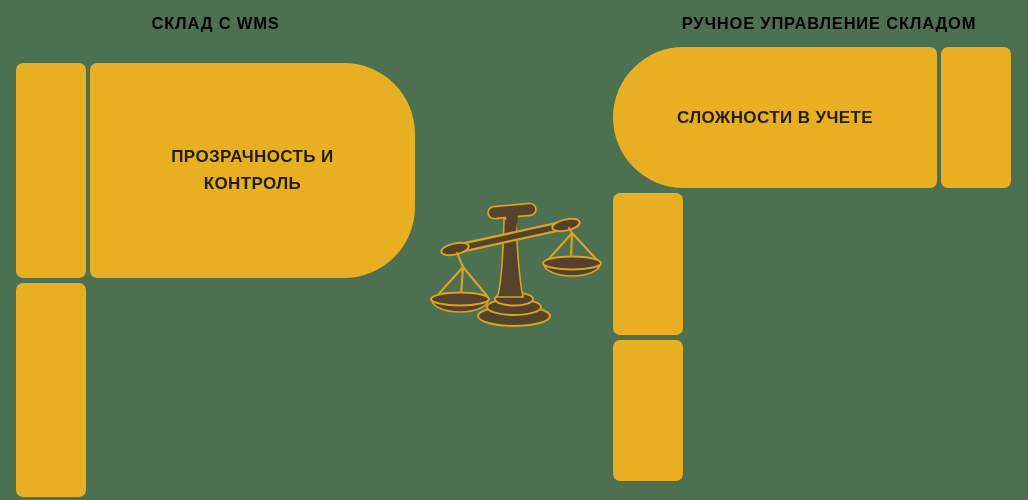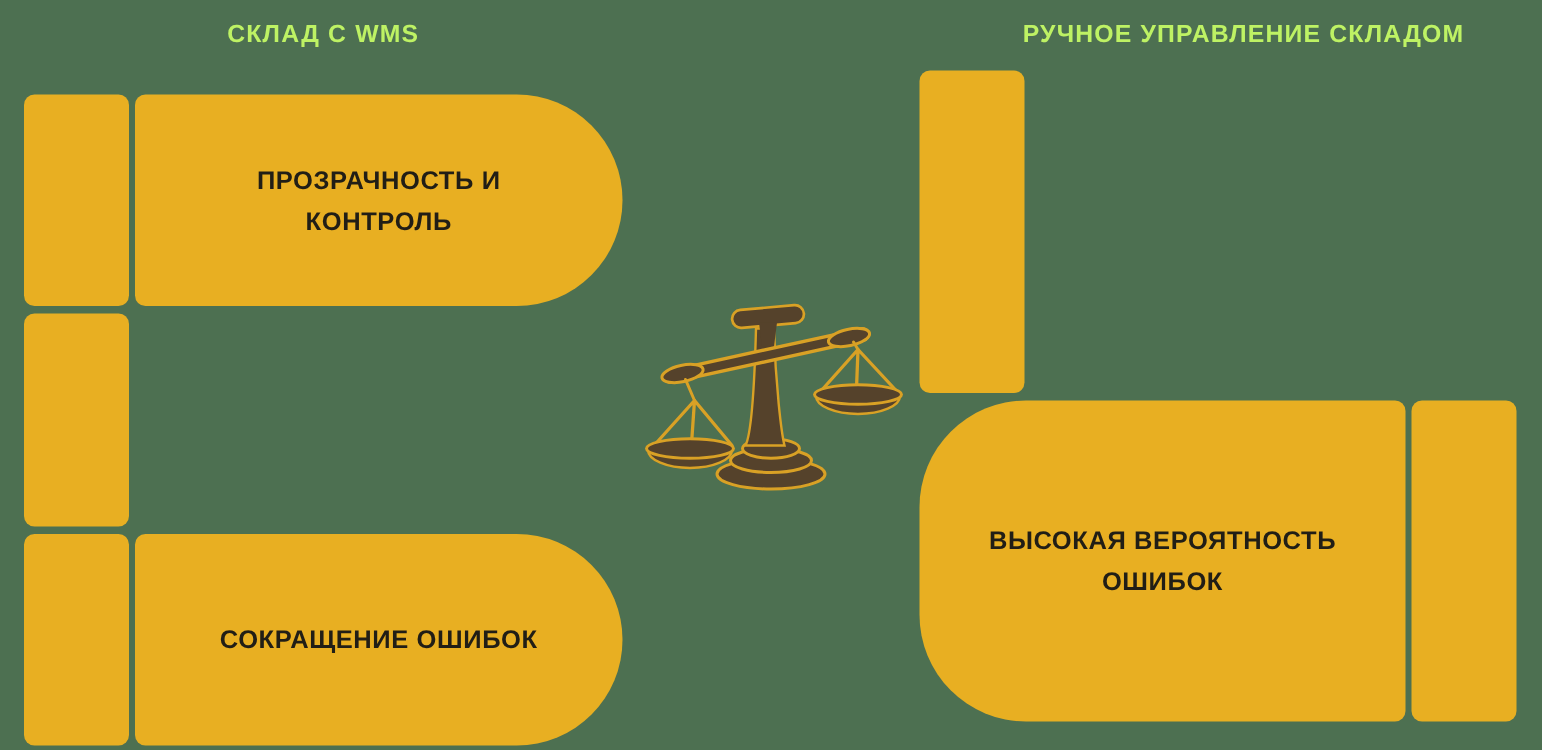--- a/index.html
+++ b/index.html
@@ -6,21 +6,21 @@
   body{
     width:1028px;height:500px;
     background:#4D7051;
     font-family:"Liberation Sans","DejaVu Sans",sans-serif;
     position:relative;overflow:hidden;
   }
   .col-header{
     position:absolute;top:11px;height:24px;
     display:flex;align-items:center;justify-content:center;
     font-size:16.5px;font-weight:700;letter-spacing:.8px;
-    color:#bef264;text-transform:uppercase;white-space:nowrap;
+    color:#000000;text-transform:uppercase;white-space:nowrap;
   }
   #header-left{left:16px;width:399px;}
   #header-right{left:630px;width:398px;}
   .column{
     position:absolute;top:47px;height:434px;
     display:flex;flex-direction:column;gap:5px;
   }
   #col-left{left:16px;width:399px;margin-top:16px;}
   #col-right{left:613px;width:398px;}
   .row{flex:1;display:flex;gap:4px;min-height:0;}
@@ -53,37 +53,33 @@
   <div class="row">
     <div class="tab"></div>
     <div class="pill pill-left">
       <span class="pill-text">ПРОЗРАЧНОСТЬ И
 КОНТРОЛЬ</span>
     </div>
   </div>
   <div class="row">
     <div class="tab"></div>
   </div>
-  <div class="row">
-    <div class="tab"></div>
-    <div class="pill pill-left">
-      <span class="pill-text">СОКРАЩЕНИЕ ОШИБОК</span>
-    </div>
-  </div>
 </div>
 
 <div class="column" id="col-right">
   <div class="row">
+    <div class="pill pill-right">
+      <span class="pill-text">СЛОЖНОСТИ В УЧЕТЕ</span>
+    </div>
     <div class="tab"></div>
   </div>
   <div class="row">
-    <div class="pill pill-right">
-      <span class="pill-text">ВЫСОКАЯ ВЕРОЯТНОСТЬ
-ОШИБОК</span>
-    </div>
+    <div class="tab"></div>
+  </div>
+  <div class="row">
     <div class="tab"></div>
   </div>
 </div>
 
 <svg id="scales" viewBox="0 0 188 133" xmlns="http://www.w3.org/2000/svg">
   <g stroke-linecap="round">
 
     <ellipse cx="92" cy="119" rx="36" ry="10" fill="#55422B" stroke="#D9A125" stroke-width="2"></ellipse>
     <ellipse cx="92" cy="110" rx="27" ry="8" fill="#55422B" stroke="#D9A125" stroke-width="2"></ellipse>
     <ellipse cx="92" cy="102" rx="19" ry="6.5" fill="#55422B" stroke="#D9A125" stroke-width="2"></ellipse>

